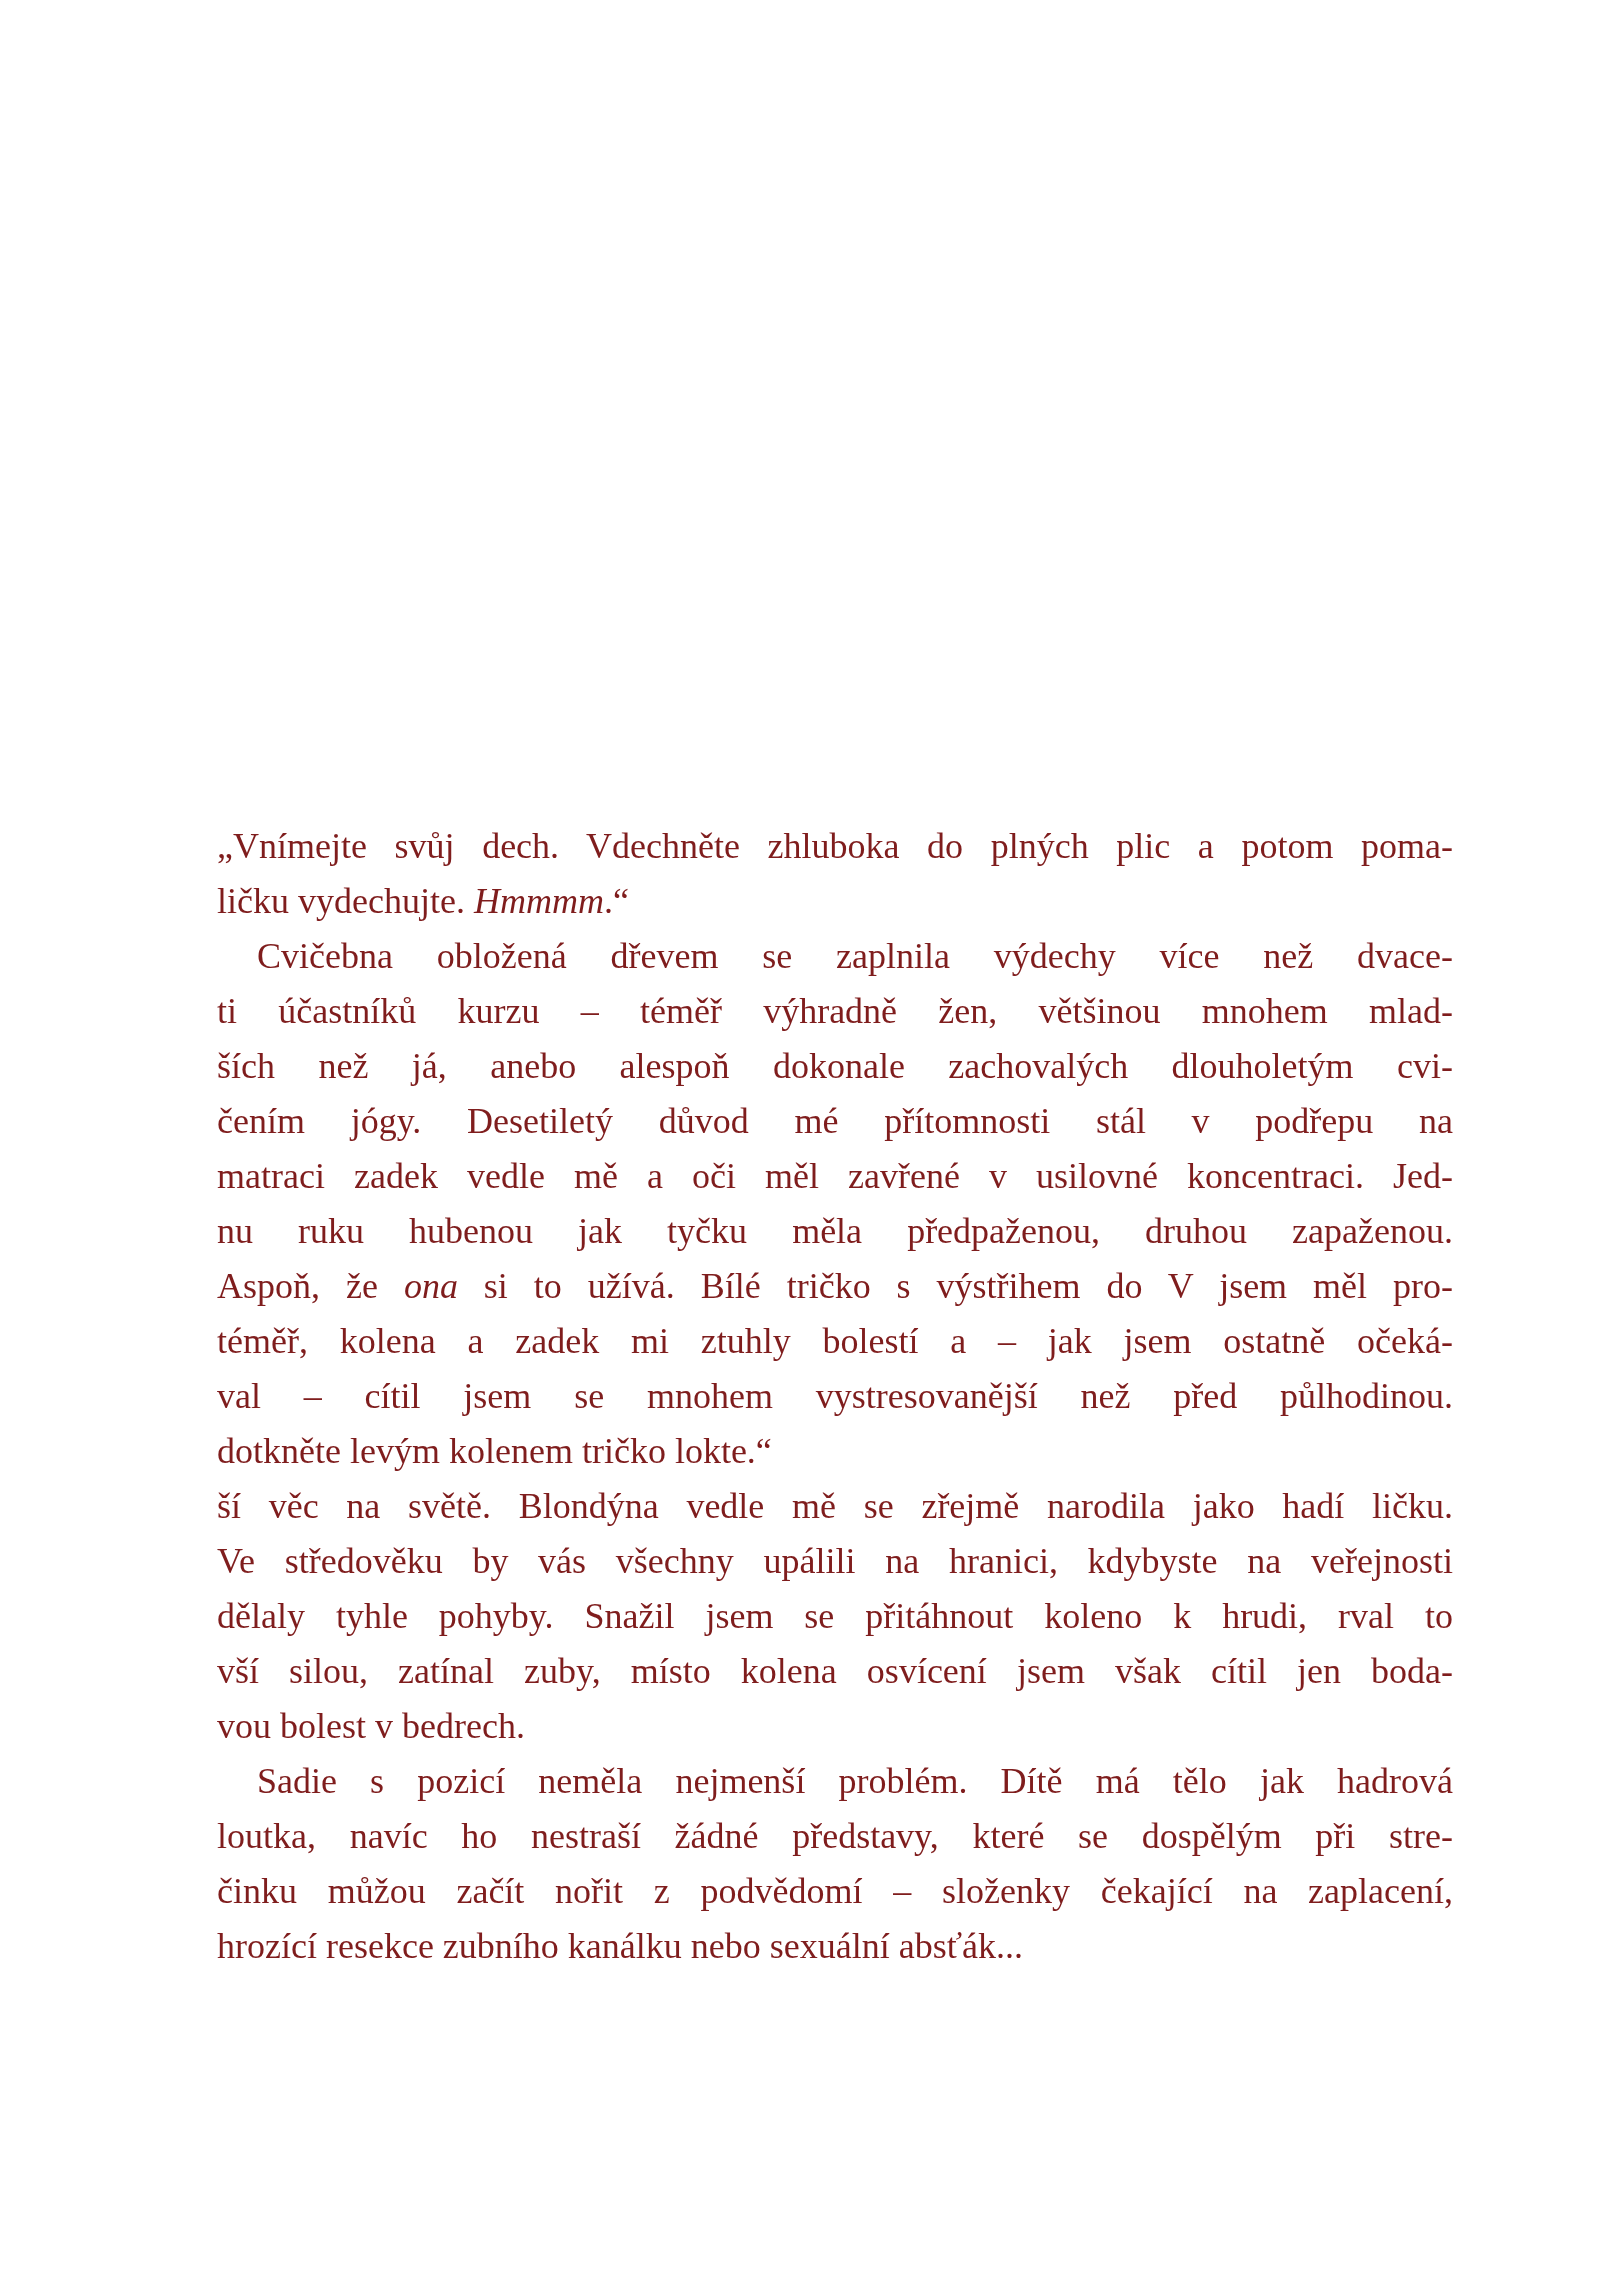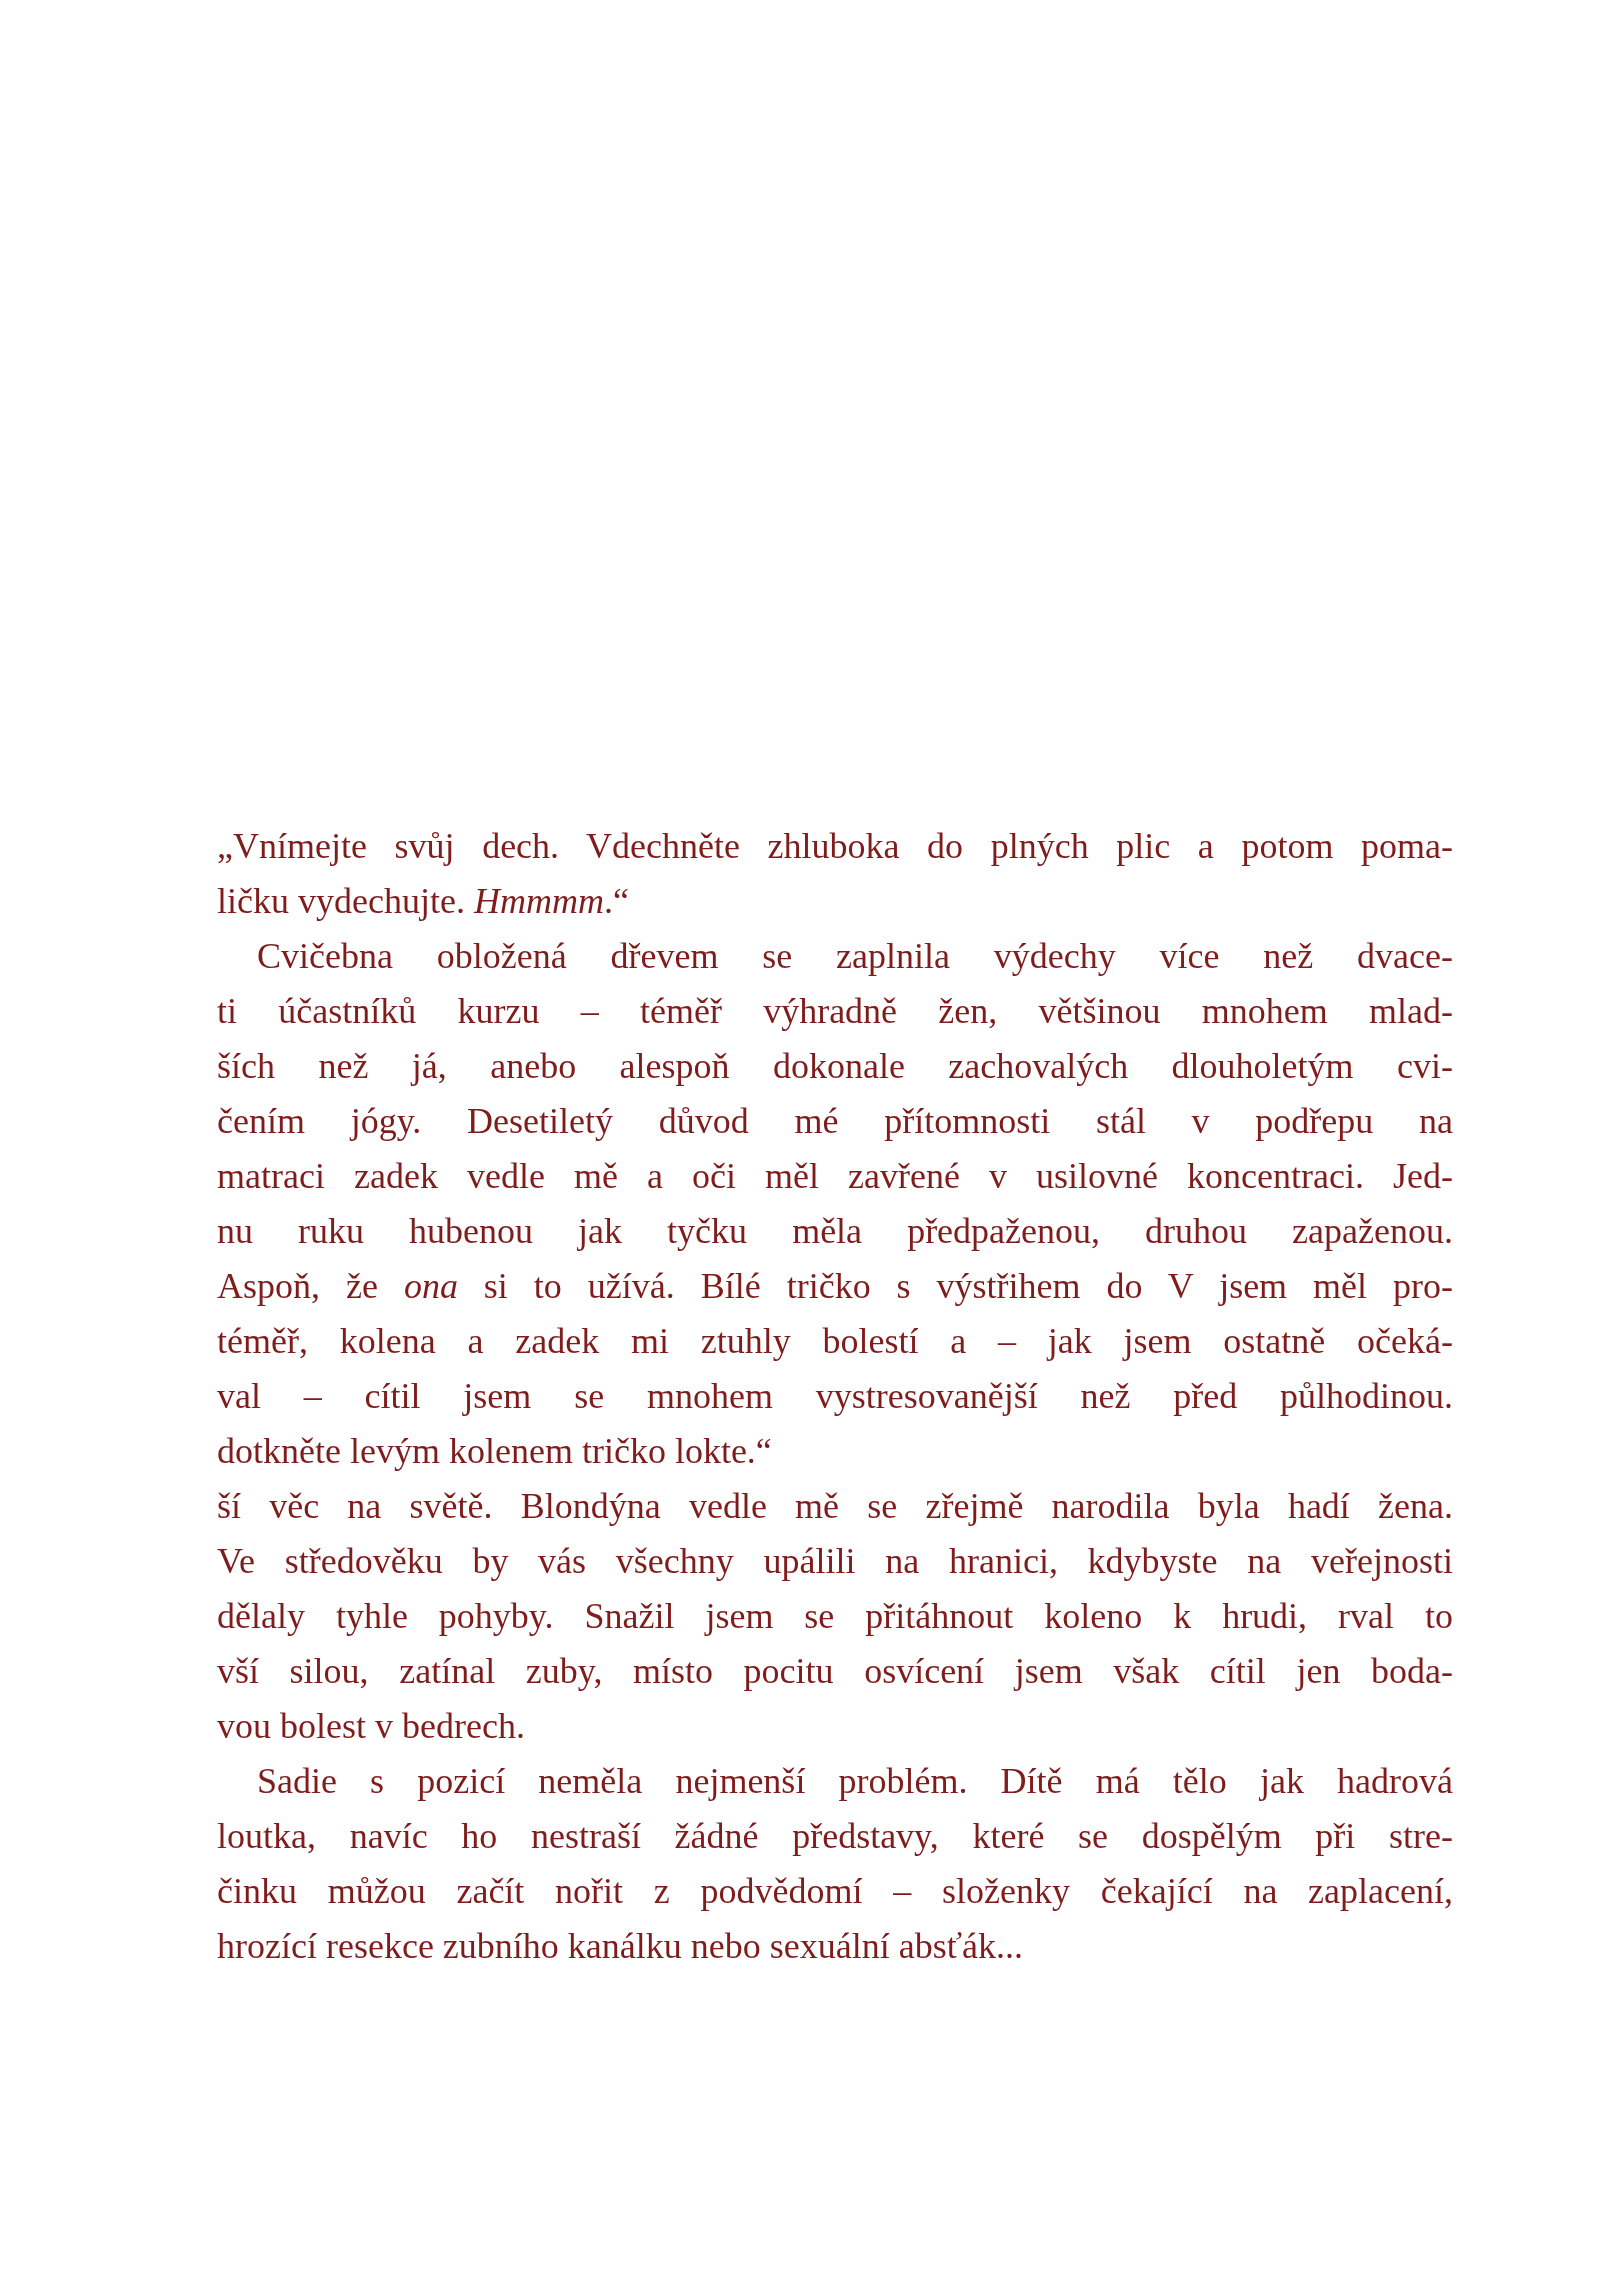--- a/index.html
+++ b/index.html
@@ -67,24 +67,24 @@
         <div class="line"><span>matraci zadek vedle mě a oči měl zavřené v usilovné koncentraci. Jed-</span></div>
         <div class="line"><span>nu ruku hubenou jak tyčku měla předpaženou, druhou zapaženou.</span></div>
         <div class="line"><span>Aspoň, že </span><span class="em">ona</span><span> si to užívá. Bílé tričko s výstřihem do V jsem měl pro-</span></div>
         <div class="line"><span>téměř, kolena a zadek mi ztuhly bolestí a – jak jsem ostatně očeká-</span></div>
         <div class="line"><span>val – cítil jsem se mnohem vystresovanější než před půlhodinou.</span></div>
       </div>
       <div class="paragraph">
         <div class="line last"><span>dotkněte levým kolenem tričko lokte.“</span></div>
       </div>
       <div class="paragraph">
-        <div class="line"><span>ší věc na světě. Blondýna vedle mě se zřejmě narodila byla hadí žena.</span></div>
+        <div class="line"><span>ší věc na světě. Blondýna vedle mě se zřejmě narodila jako hadí ličku.</span></div>
         <div class="line"><span>Ve středověku by vás všechny upálili na hranici, kdybyste na veřejnosti</span></div>
         <div class="line"><span>dělaly tyhle pohyby. Snažil jsem se přitáhnout koleno k hrudi, rval to</span></div>
-        <div class="line"><span>vší silou, zatínal zuby, místo pocitu osvícení jsem však cítil jen boda-</span></div>
+        <div class="line"><span>vší silou, zatínal zuby, místo kolena osvícení jsem však cítil jen boda-</span></div>
         <div class="line last"><span>vou bolest v bedrech.</span></div>
       </div>
       <div class="paragraph">
         <div class="line indent"><span>Sadie s pozicí neměla nejmenší problém. Dítě má tělo jak hadrová</span></div>
         <div class="line"><span>loutka, navíc ho nestraší žádné představy, které se dospělým při stre-</span></div>
         <div class="line"><span>činku můžou začít nořit z podvědomí – složenky čekající na zaplacení,</span></div>
         <div class="line last"><span>hrozící resekce zubního kanálku nebo sexuální absťák...</span></div>
       </div>
     </div>
 </div>

